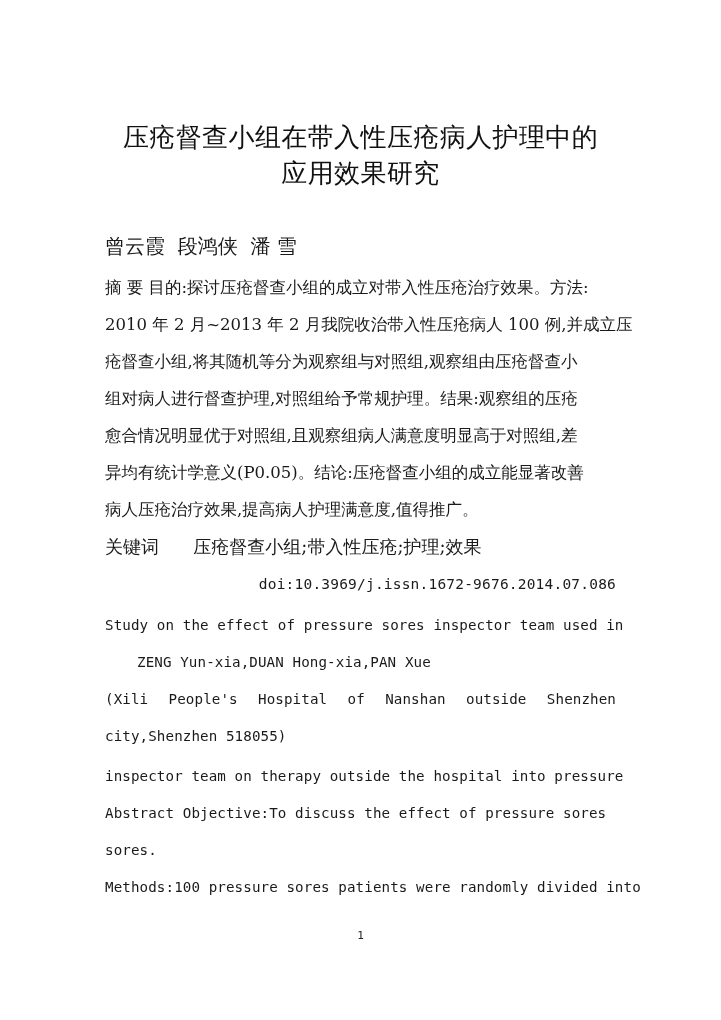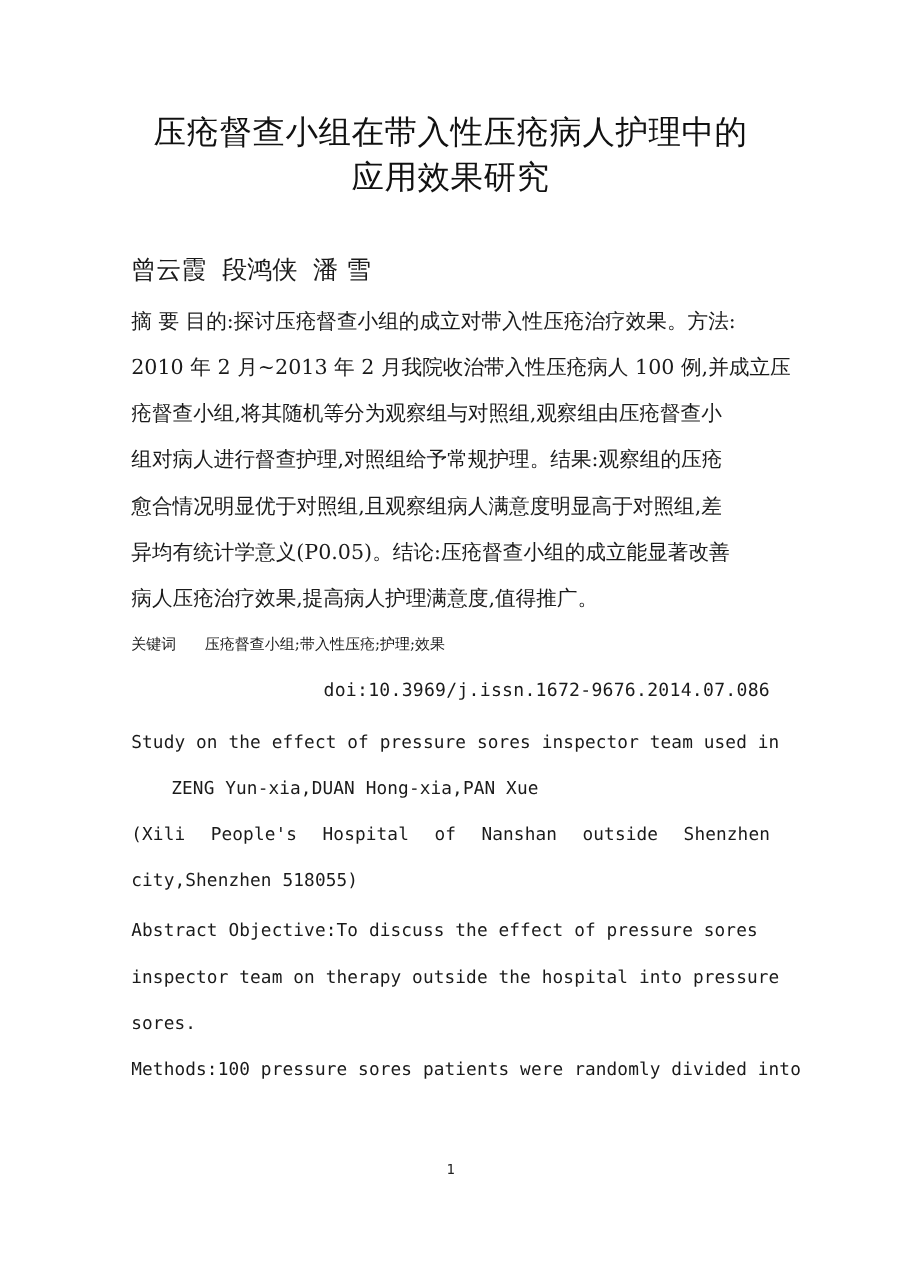--- a/index.html
+++ b/index.html
@@ -29,21 +29,21 @@
   .content {
     position: absolute;
     left: 105px;
     top: 0;
     width: 511px;
   }
 
   
   .doc-title {
     margin: 0;
-    padding-top: 88px;
+    padding-top: 119px;
     text-align: center;
     font-family: "DejaVu Serif", "Liberation Serif", serif;
     font-size: 26px;
     line-height: 36px;
     font-weight: 400;
     letter-spacing: 0.4px;
     color: #111111;
   }
   .doc-title .title-line {
     display: block;
@@ -71,21 +71,21 @@
   }
   .cn-abstract .ln {
     display: block;
     white-space: nowrap;
     letter-spacing: 0;
   }
 
   .cn-keywords {
     margin: 0;
     padding-top: 0px;
-    font-size: 12px;
+    font-size: 18px;
     line-height: 37px;
     white-space: pre;
     font-family: "DejaVu Serif", "Liberation Serif", serif;
   }
 
   
   .doi-line {
     margin: 0;
     padding-top: 1px;
     padding-left: 6px;
@@ -175,22 +175,22 @@
         <span>Hospital</span>
         <span>of</span>
         <span>Nanshan</span>
         <span>outside</span>
         <span>Shenzhen</span>
       </span>
       <span class="ln">city,Shenzhen 518055)</span>
     </div>
 
     <div class="en-block en-abstract">
+      <span class="ln">inspector team on therapy outside the hospital into pressure</span>
       <span class="ln">Abstract Objective:To discuss the effect of pressure sores</span>
-      <span class="ln">inspector team on therapy outside the hospital into pressure</span>
       <span class="ln">sores.</span>
       <span class="ln">Methods:100 pressure sores patients were randomly divided into</span>
     </div>
 
   </div>
 
   <div class="page-number">1</div>
 </div>
 
 </body></html>

